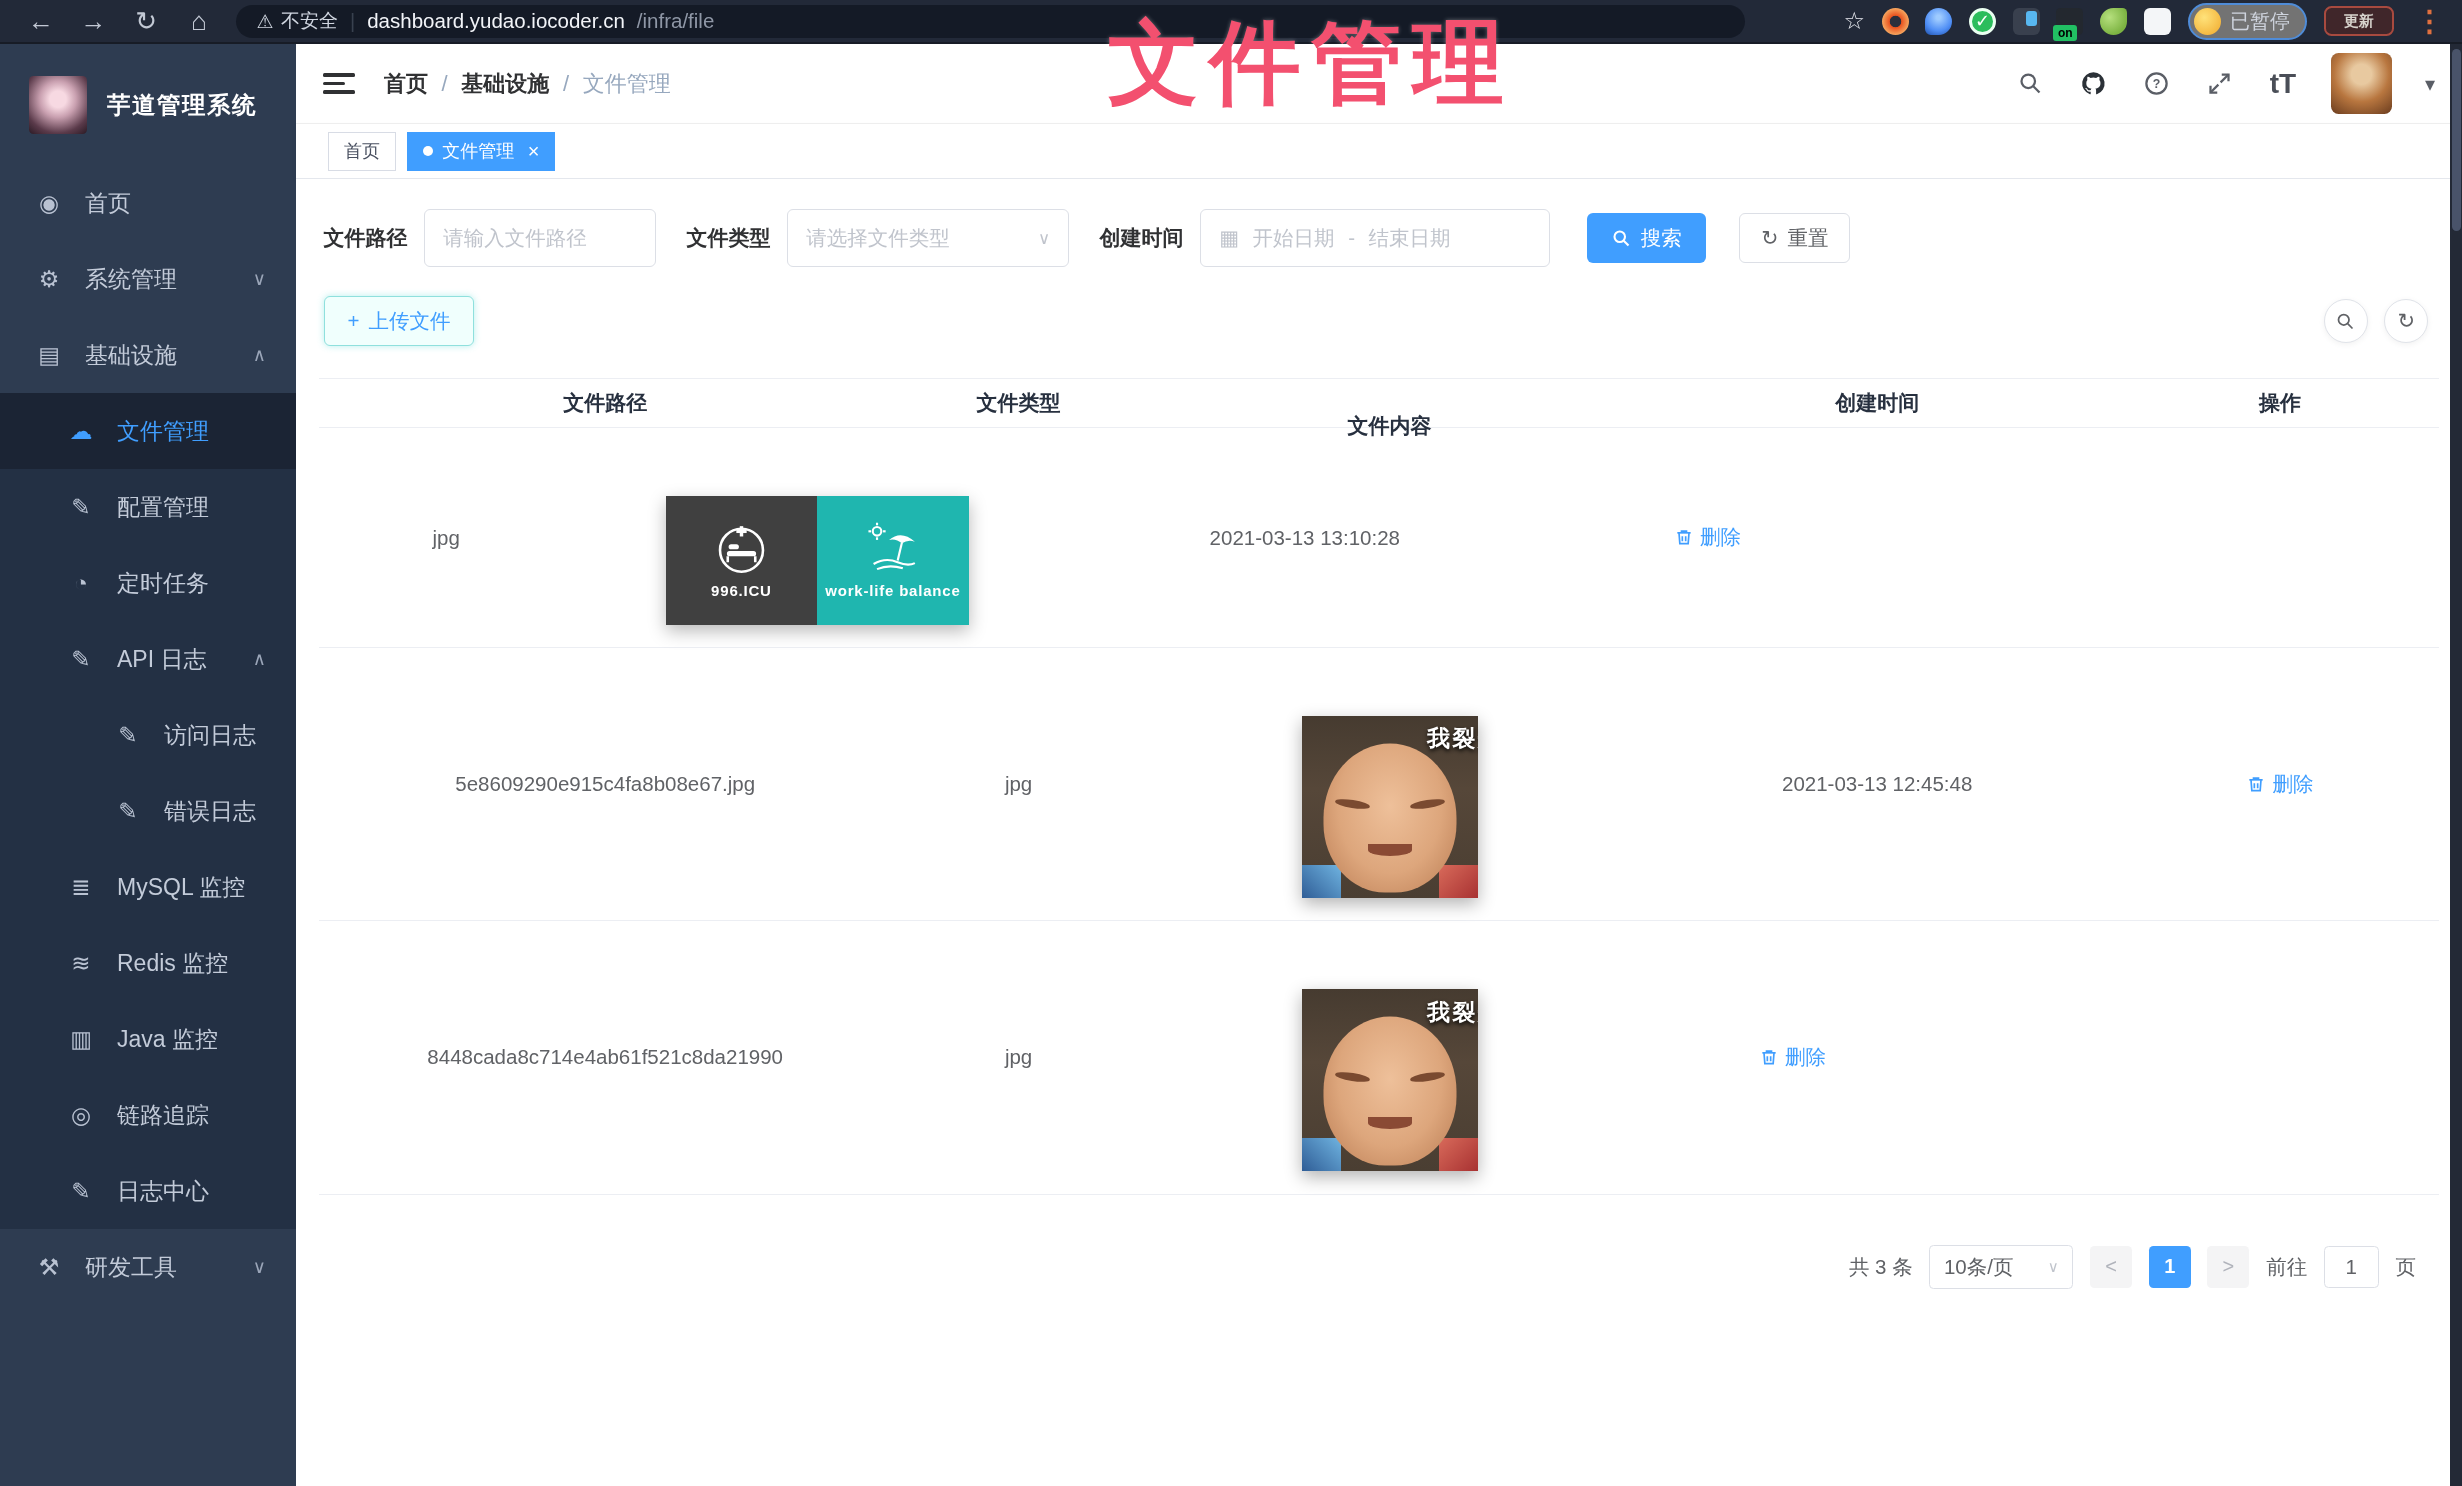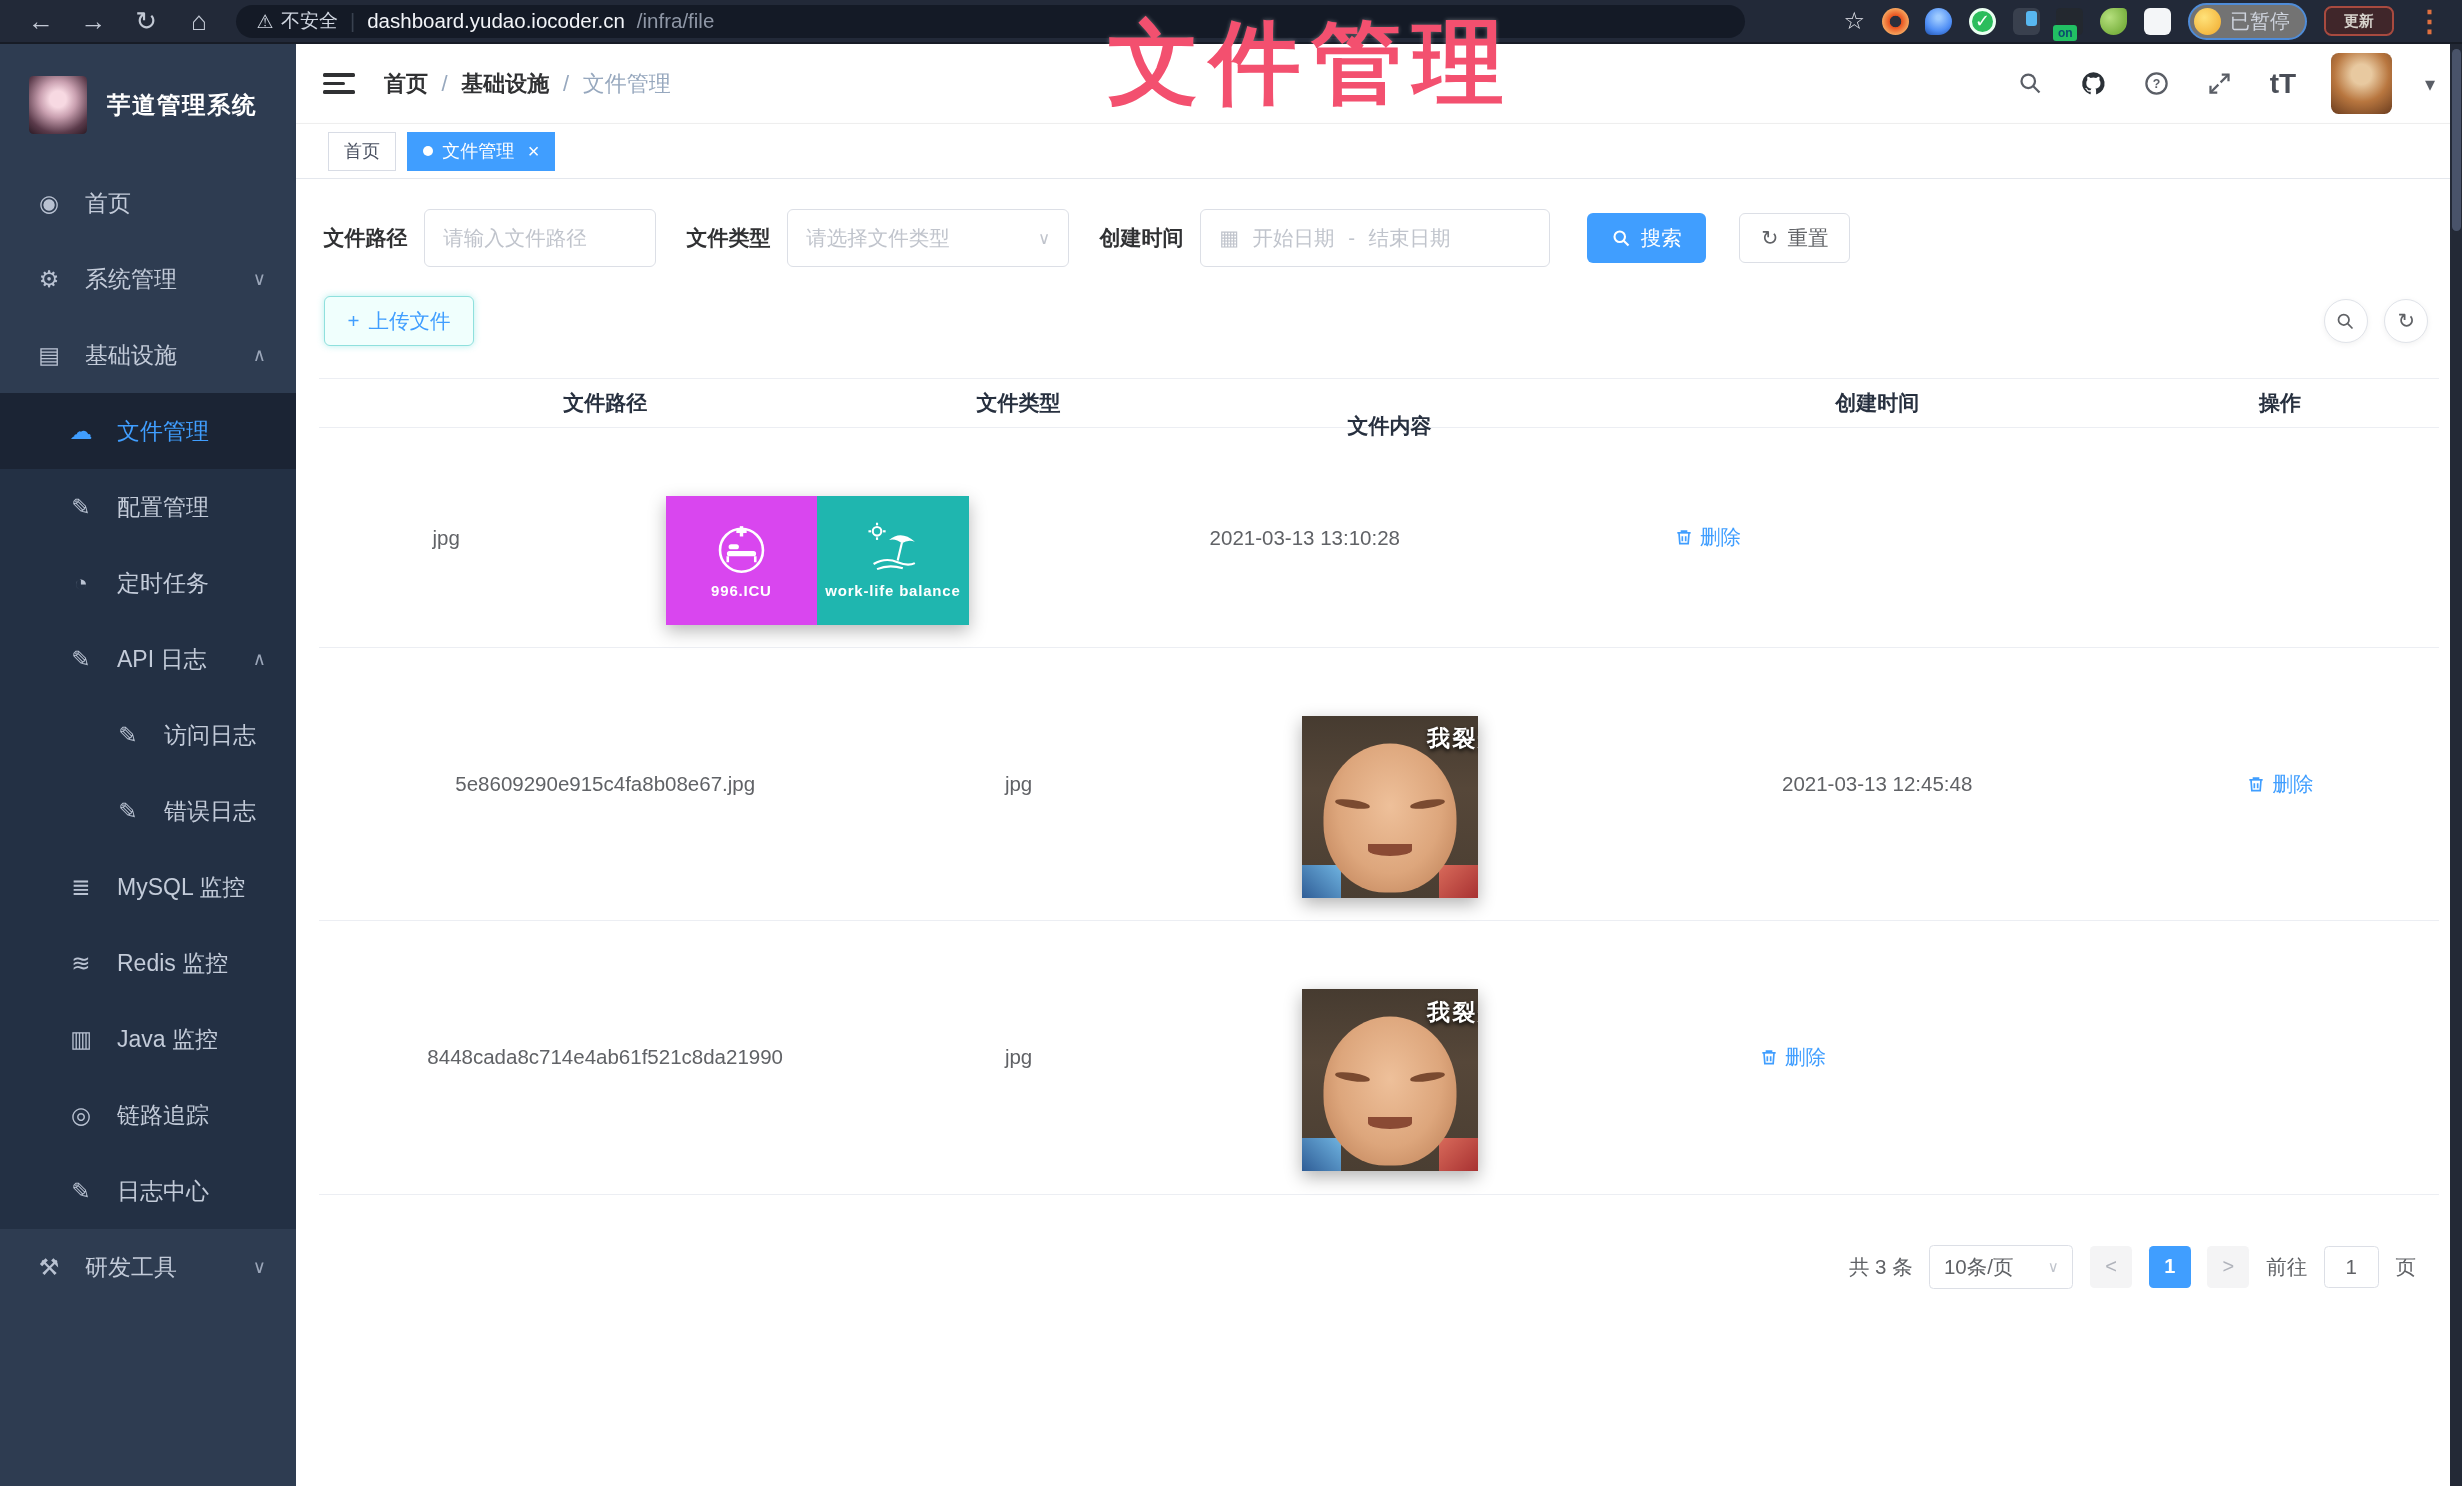--- a/index.html
+++ b/index.html
@@ -17,21 +17,21 @@
   .url-path { color:#8f97a6; font-size:20.5px; }
   .bright { margin-left:auto; display:flex; align-items:center; gap:16.7px; }
   .bright .star { color:#e8eaf0; font-size:24px; }
   .ext { width:27px; height:27px; border-radius:50%; flex:0 0 auto; }
   .ext.gear { background:radial-gradient(circle at 50% 50%, #2a2f3c 28%, #e95420 32%, #f6a55e 70%); }
   .ext.drop { background:radial-gradient(circle at 50% 35%, #9ecbff 10%, #4f8ef5 60%, #1d4ea8 100%); border-radius:50% 50% 50% 6px; }
   .ext.checkc { background:#2bbd5c; color:#fff; font-size:18px; display:flex; align-items:center; justify-content:center; border:3px solid #eafff1; }
   .ext.grid { border-radius:6px; background:conic-gradient(#3a4150 0 25%, #5e6troub 0 0) , #3a4150; background:#39404e; position:relative; }
   .ext.grid::after { content:""; position:absolute; right:3px; top:3px; width:10.6px; height:15px; background:#58b7f0; border-radius:3px; }
   .ext.vpn { border-radius:4.5px; background:#23282f; position:relative; }
-  .ext .onb { position:absolute; left:-3px; bottom:-6px; background:#21c063; color:#0c4a6e; font-size:12px; font-weight:bold; padding:0.8px 4.5px; border-radius:3px; }
+  .ext .onb { position:absolute; left:-3px; bottom:-6px; background:#21c063; color:#000000; font-size:12px; font-weight:bold; padding:0.8px 4.5px; border-radius:3px; }
   .ext.leaf { background:radial-gradient(circle at 35% 35%, #b6e07e, #7cb342 70%); border-radius:50% 4.5px 50% 50%; }
   .ext.puzzle { background:#f4f6f8; border-radius:6px; }
   .pause-pill { display:flex; align-items:center; gap:9px; padding:3px 15px 3px 4.5px; border:2.3px solid #4f8cd8; border-radius:757px; background:#737373; }
   .pause-pill .face { width:27px; height:27px; border-radius:50%; background:radial-gradient(circle at 38% 35%, #ffe27a, #f4b73f 75%); }
   .pause-pill .ptxt { color:#cfd4de; font-size:20px; }
   .update-btn { padding:3.8px 18px; border:2.3px solid #a84a3f; background:#40262a; color:#d6d2cc; border-radius:7.6px; font-size:15px; font-weight:bold; }
   .kebab { color:#e0703f; font-size:29px; font-weight:bold; padding:0 4.5px; }
 
   
   .app { display:flex; height:1443px; position:relative; }
@@ -107,21 +107,21 @@
   .t-cell { text-align:center; padding:10.6px 7.6px; font-size:20.5px; color:#606266; word-break:break-all; }
   .t-head .t-cell { font-weight:bold; color:#27303f; font-size:21px; padding:0 7.6px; }
   .c1 { flex:0 0 27%; } .c2 { flex:0 0 12%; } .c3 { flex:0 0 23%; display:flex; justify-content:center;margin-top:45px; } .c4 { flex:0 0 23%; } .c5 { flex:0 0 15%; }
   .row1 { min-height:183px; } .row2, .row3 { min-height:208px; }
   .del-link { color:#409eff; font-size:20.5px; display:inline-flex; align-items:center; gap:6px; cursor:pointer; }
   .del-link svg { width:20px; height:20px; }
 
   
   .icu { width:303px; height:129px; display:flex; box-shadow:0 6px 16.7px rgba(0,0,0,.28); margin:12px 0; }
   .icu .panel { flex:1; display:flex; flex-direction:column; align-items:center; justify-content:center; gap:6px; }
-  .icu .pleft { background:#d946ef; }
+  .icu .pleft { background:#404040; }
   .icu .pright { background:#1fb6af; }
   .icu svg { width:55px; height:55px; }
   .icu .cap { color:#fff; font-size:15px; font-weight:bold; letter-spacing:0.8px; }
 
   
   .meme { width:176px; height:182px; background:linear-gradient(#463b30, #564739 40%, #4a3e32); position:relative; overflow:hidden; box-shadow:0 6px 16.7px rgba(0,0,0,.3); margin:12px 0; }
   .meme .caption { position:absolute; top:7.6px; width:100%; text-align:center; color:#fff; font-size:23px; font-weight:bold; text-shadow:0 1.5px 4.5px #000; letter-spacing:2.3px; z-index:3; }
   .meme .face { position:absolute; left:50%; top:56%; transform:translate(-50%,-50%); width:133px; height:149px; background:radial-gradient(ellipse at 50% 42%, #eec09a 0%, #dda67c 55%, #b97b52 100%); border-radius:52% 52% 48% 48%; z-index:2; }
   .meme .eye { position:absolute; width:35px; height:7.6px; background:#7a4a30; border-radius:50%; top:46%; z-index:3; }
   .meme .eye.l { left:33px; transform:rotate(9deg); }

